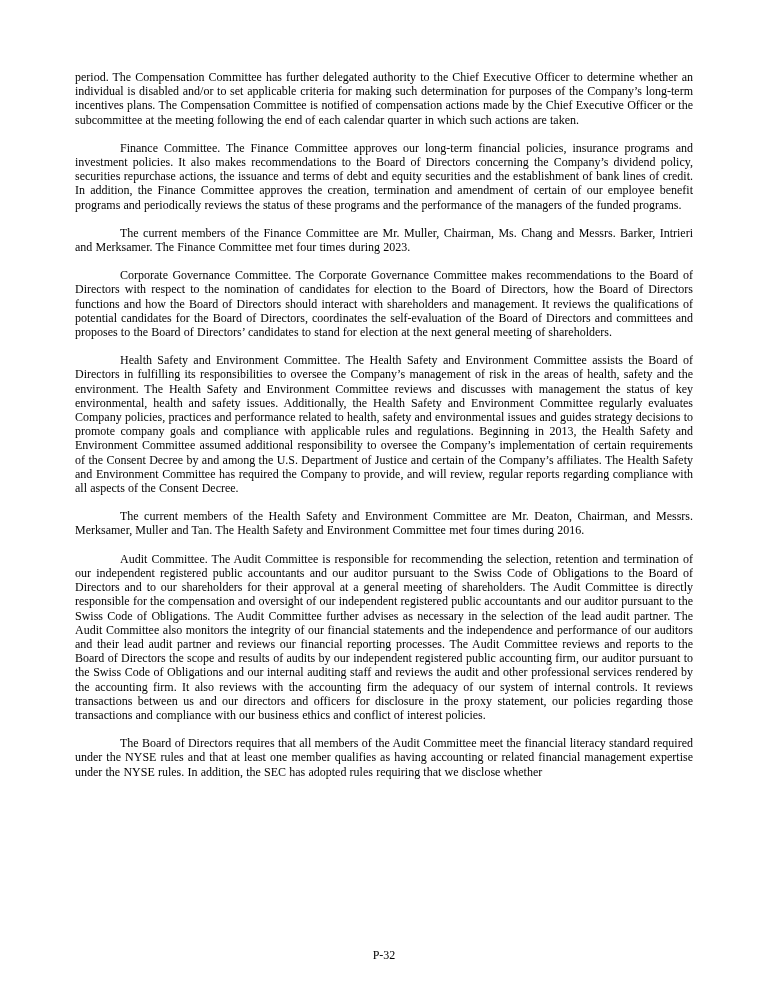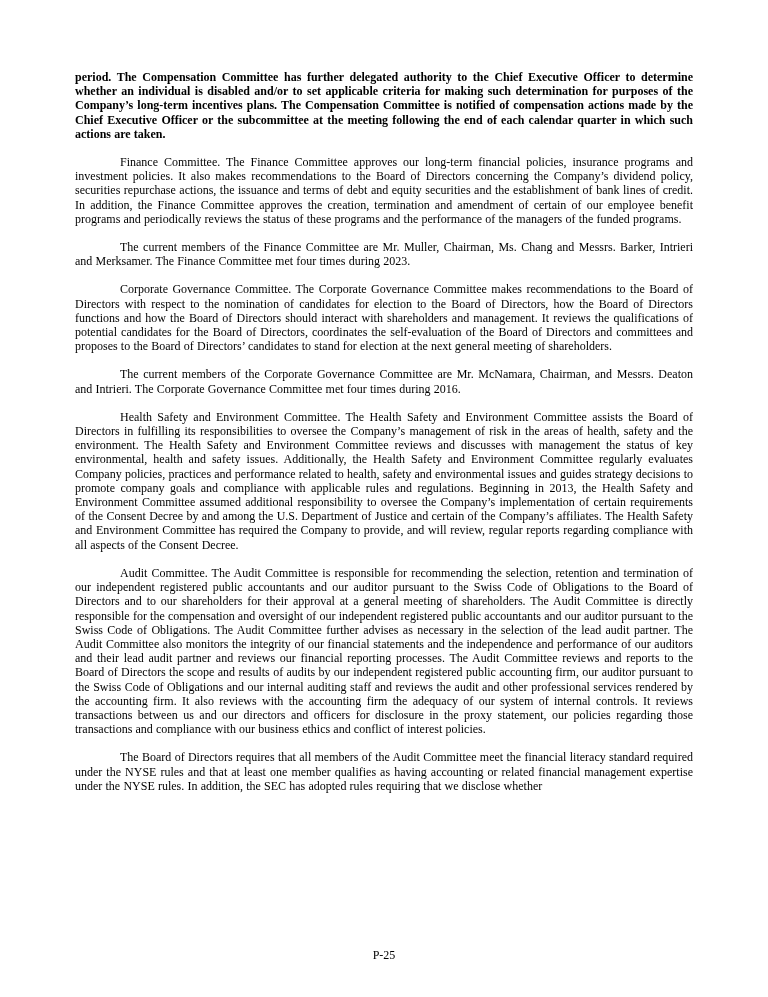--- a/index.html
+++ b/index.html
@@ -24,21 +24,20 @@
   p.para {
     margin: 0 0 14px 0;
     font-size: 12px;
     line-height: 14.2px;
     text-align: justify;
     text-indent: 45px;
     word-spacing: 0.2px;
   }
   p.para.continuation {
     text-indent: 0;
-    font-weight: bold;
   }
   .lead {
   }
   .page-footer {
     position: absolute;
     top: 948px;
     left: 0;
     width: 768px;
     text-align: center;
     font-size: 12px;
@@ -52,24 +51,24 @@
 
   <p class="para continuation"><span>period. The Compensation Committee has further delegated authority to the Chief Executive Officer to determine whether an individual is disabled and/or to set applicable criteria for making such determination for purposes of the Company’s long-term incentives plans. The Compensation Committee is notified of compensation actions made by the Chief Executive Officer or the subcommittee at the meeting following the end of each calendar quarter in which such actions are taken.</span></p>
 
 
   <p class="para"><span class="lead">Finance Committee.</span><span> The Finance Committee approves our long-term financial policies, insurance programs and investment policies. It also makes recommendations to the Board of Directors concerning the Company’s dividend policy, securities repurchase actions, the issuance and terms of debt and equity securities and the establishment of bank lines of credit. In addition, the Finance Committee approves the creation, termination and amendment of certain of our employee benefit programs and periodically reviews the status of these programs and the performance of the managers of the funded programs.</span></p>
 
   <p class="para"><span>The current members of the Finance Committee are Mr. Muller, Chairman, Ms. Chang and Messrs. Barker, Intrieri and Merksamer. The Finance Committee met four times during 2023.</span></p>
 
   <p class="para"><span class="lead">Corporate Governance Committee.</span><span> The Corporate Governance Committee makes recommendations to the Board of Directors with respect to the nomination of candidates for election to the Board of Directors, how the Board of Directors functions and how the Board of Directors should interact with shareholders and management. It reviews the qualifications of potential candidates for the Board of Directors, coordinates the self-evaluation of the Board of Directors and committees and proposes to the Board of Directors’ candidates to stand for election at the next general meeting of shareholders.</span></p>
 
-  <p class="para"><span>The current members of the Corporate Governance Committee are Mr. McNamara, Chairman, and Messrs. Deaton and Intrieri. The Corporate Governance Committee met four times during 2016.</span></p>
 
   <p class="para"><span class="lead">Health Safety and Environment Committee.</span><span> The Health Safety and Environment Committee assists the Board of Directors in fulfilling its responsibilities to oversee the Company’s management of risk in the areas of health, safety and the environment. The Health Safety and Environment Committee reviews and discusses with management the status of key environmental, health and safety issues. Additionally, the Health Safety and Environment Committee regularly evaluates Company policies, practices and performance related to health, safety and environmental issues and guides strategy decisions to promote company goals and compliance with applicable rules and regulations. Beginning in 2013, the Health Safety and Environment Committee assumed additional responsibility to oversee the Company’s implementation of certain requirements of the Consent Decree by and among the U.S. Department of Justice and certain of the Company’s affiliates. The Health Safety and Environment Committee has required the Company to provide, and will review, regular reports regarding compliance with all aspects of the Consent Decree.</span></p>
 
+  <p class="para"><span>The current members of the Health Safety and Environment Committee are Mr. Deaton, Chairman, and Messrs. Merksamer, Muller and Tan. The Health Safety and Environment Committee met four times during 2016.</span></p>
 
   <p class="para"><span class="lead">Audit Committee.</span><span> The Audit Committee is responsible for recommending the selection, retention and termination of our independent registered public accountants and our auditor pursuant to the Swiss Code of Obligations to the Board of Directors and to our shareholders for their approval at a general meeting of shareholders. The Audit Committee is directly responsible for the compensation and oversight of our independent registered public accountants and our auditor pursuant to the Swiss Code of Obligations. The Audit Committee further advises as necessary in the selection of the lead audit partner. The Audit Committee also monitors the integrity of our financial statements and the independence and performance of our auditors and their lead audit partner and reviews our financial reporting processes. The Audit Committee reviews and reports to the Board of Directors the scope and results of audits by our independent registered public accounting firm, our auditor pursuant to the Swiss Code of Obligations and our internal auditing staff and reviews the audit and other professional services rendered by the accounting firm. It also reviews with the accounting firm the adequacy of our system of internal controls. It reviews transactions between us and our directors and officers for disclosure in the proxy statement, our policies regarding those transactions and compliance with our business ethics and conflict of interest policies.</span></p>
 
   <p class="para"><span>The Board of Directors requires that all members of the Audit Committee meet the financial literacy standard required under the NYSE rules and that at least one member qualifies as having accounting or related financial management expertise under the NYSE rules. In addition, the SEC has adopted rules requiring that we disclose whether</span></p>
 
 </div>
 
-<div class="page-footer">P-25</div>
+<div class="page-footer">P-32</div>
 
 </body></html>

